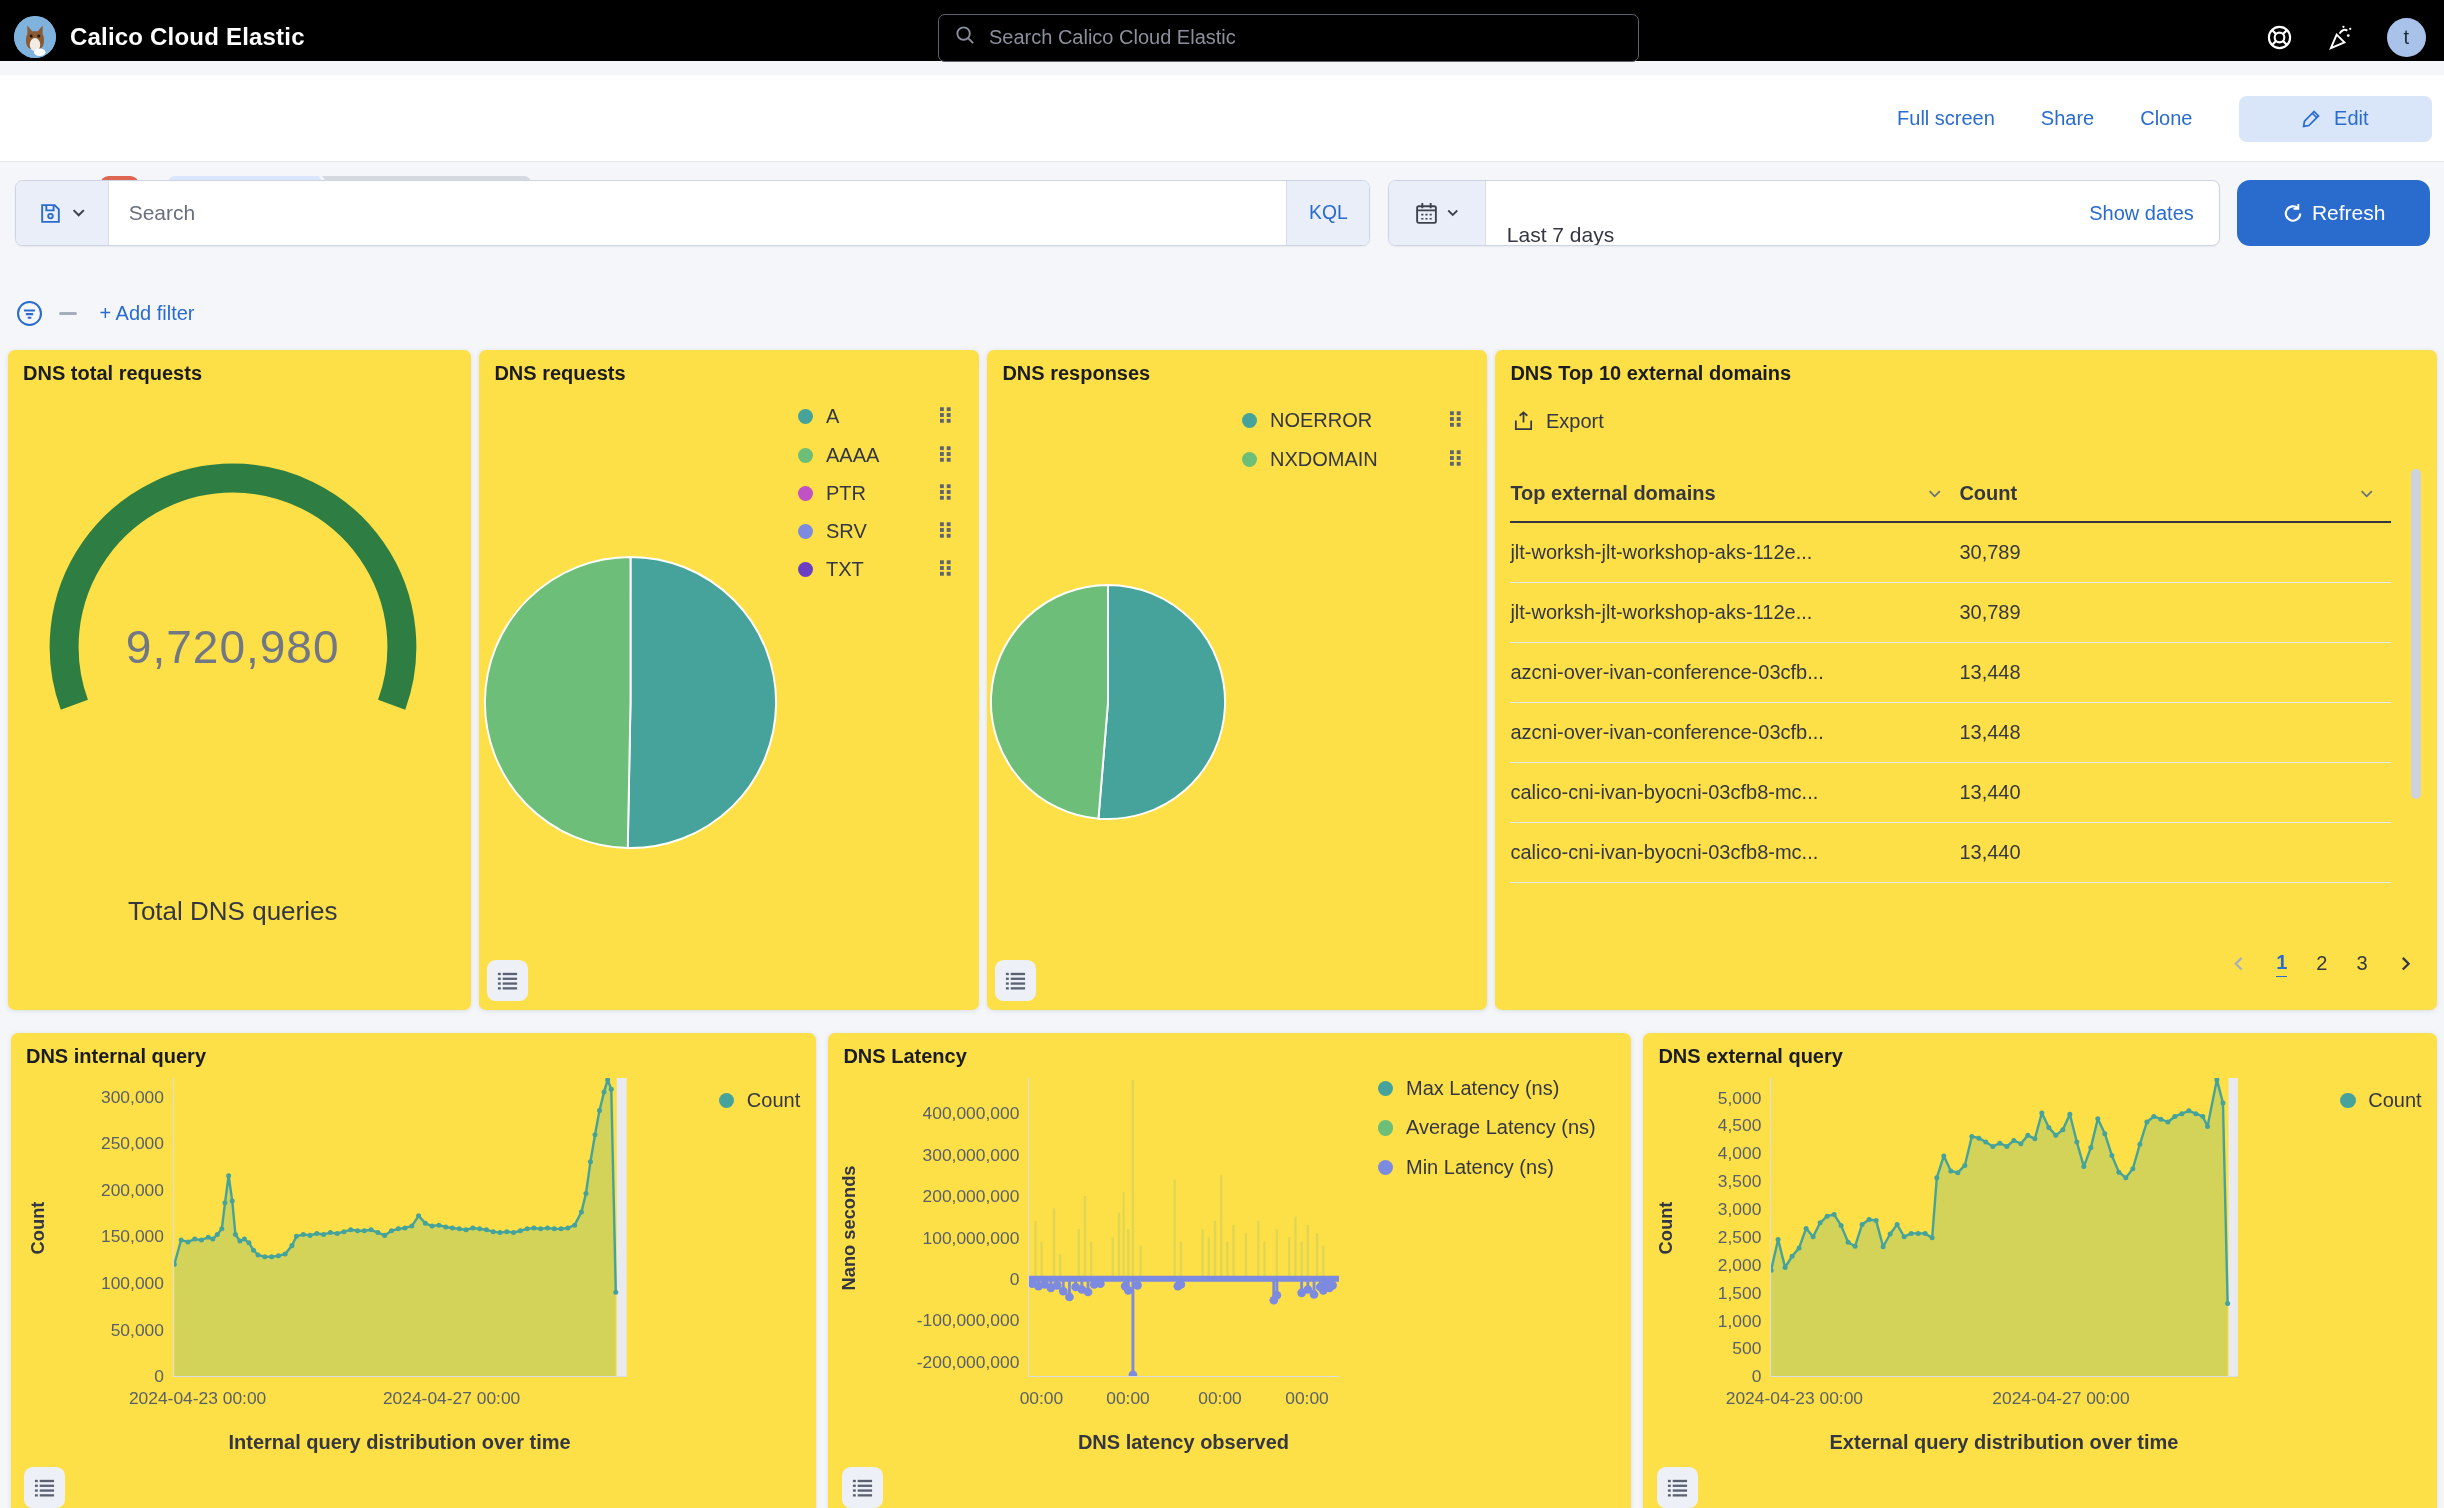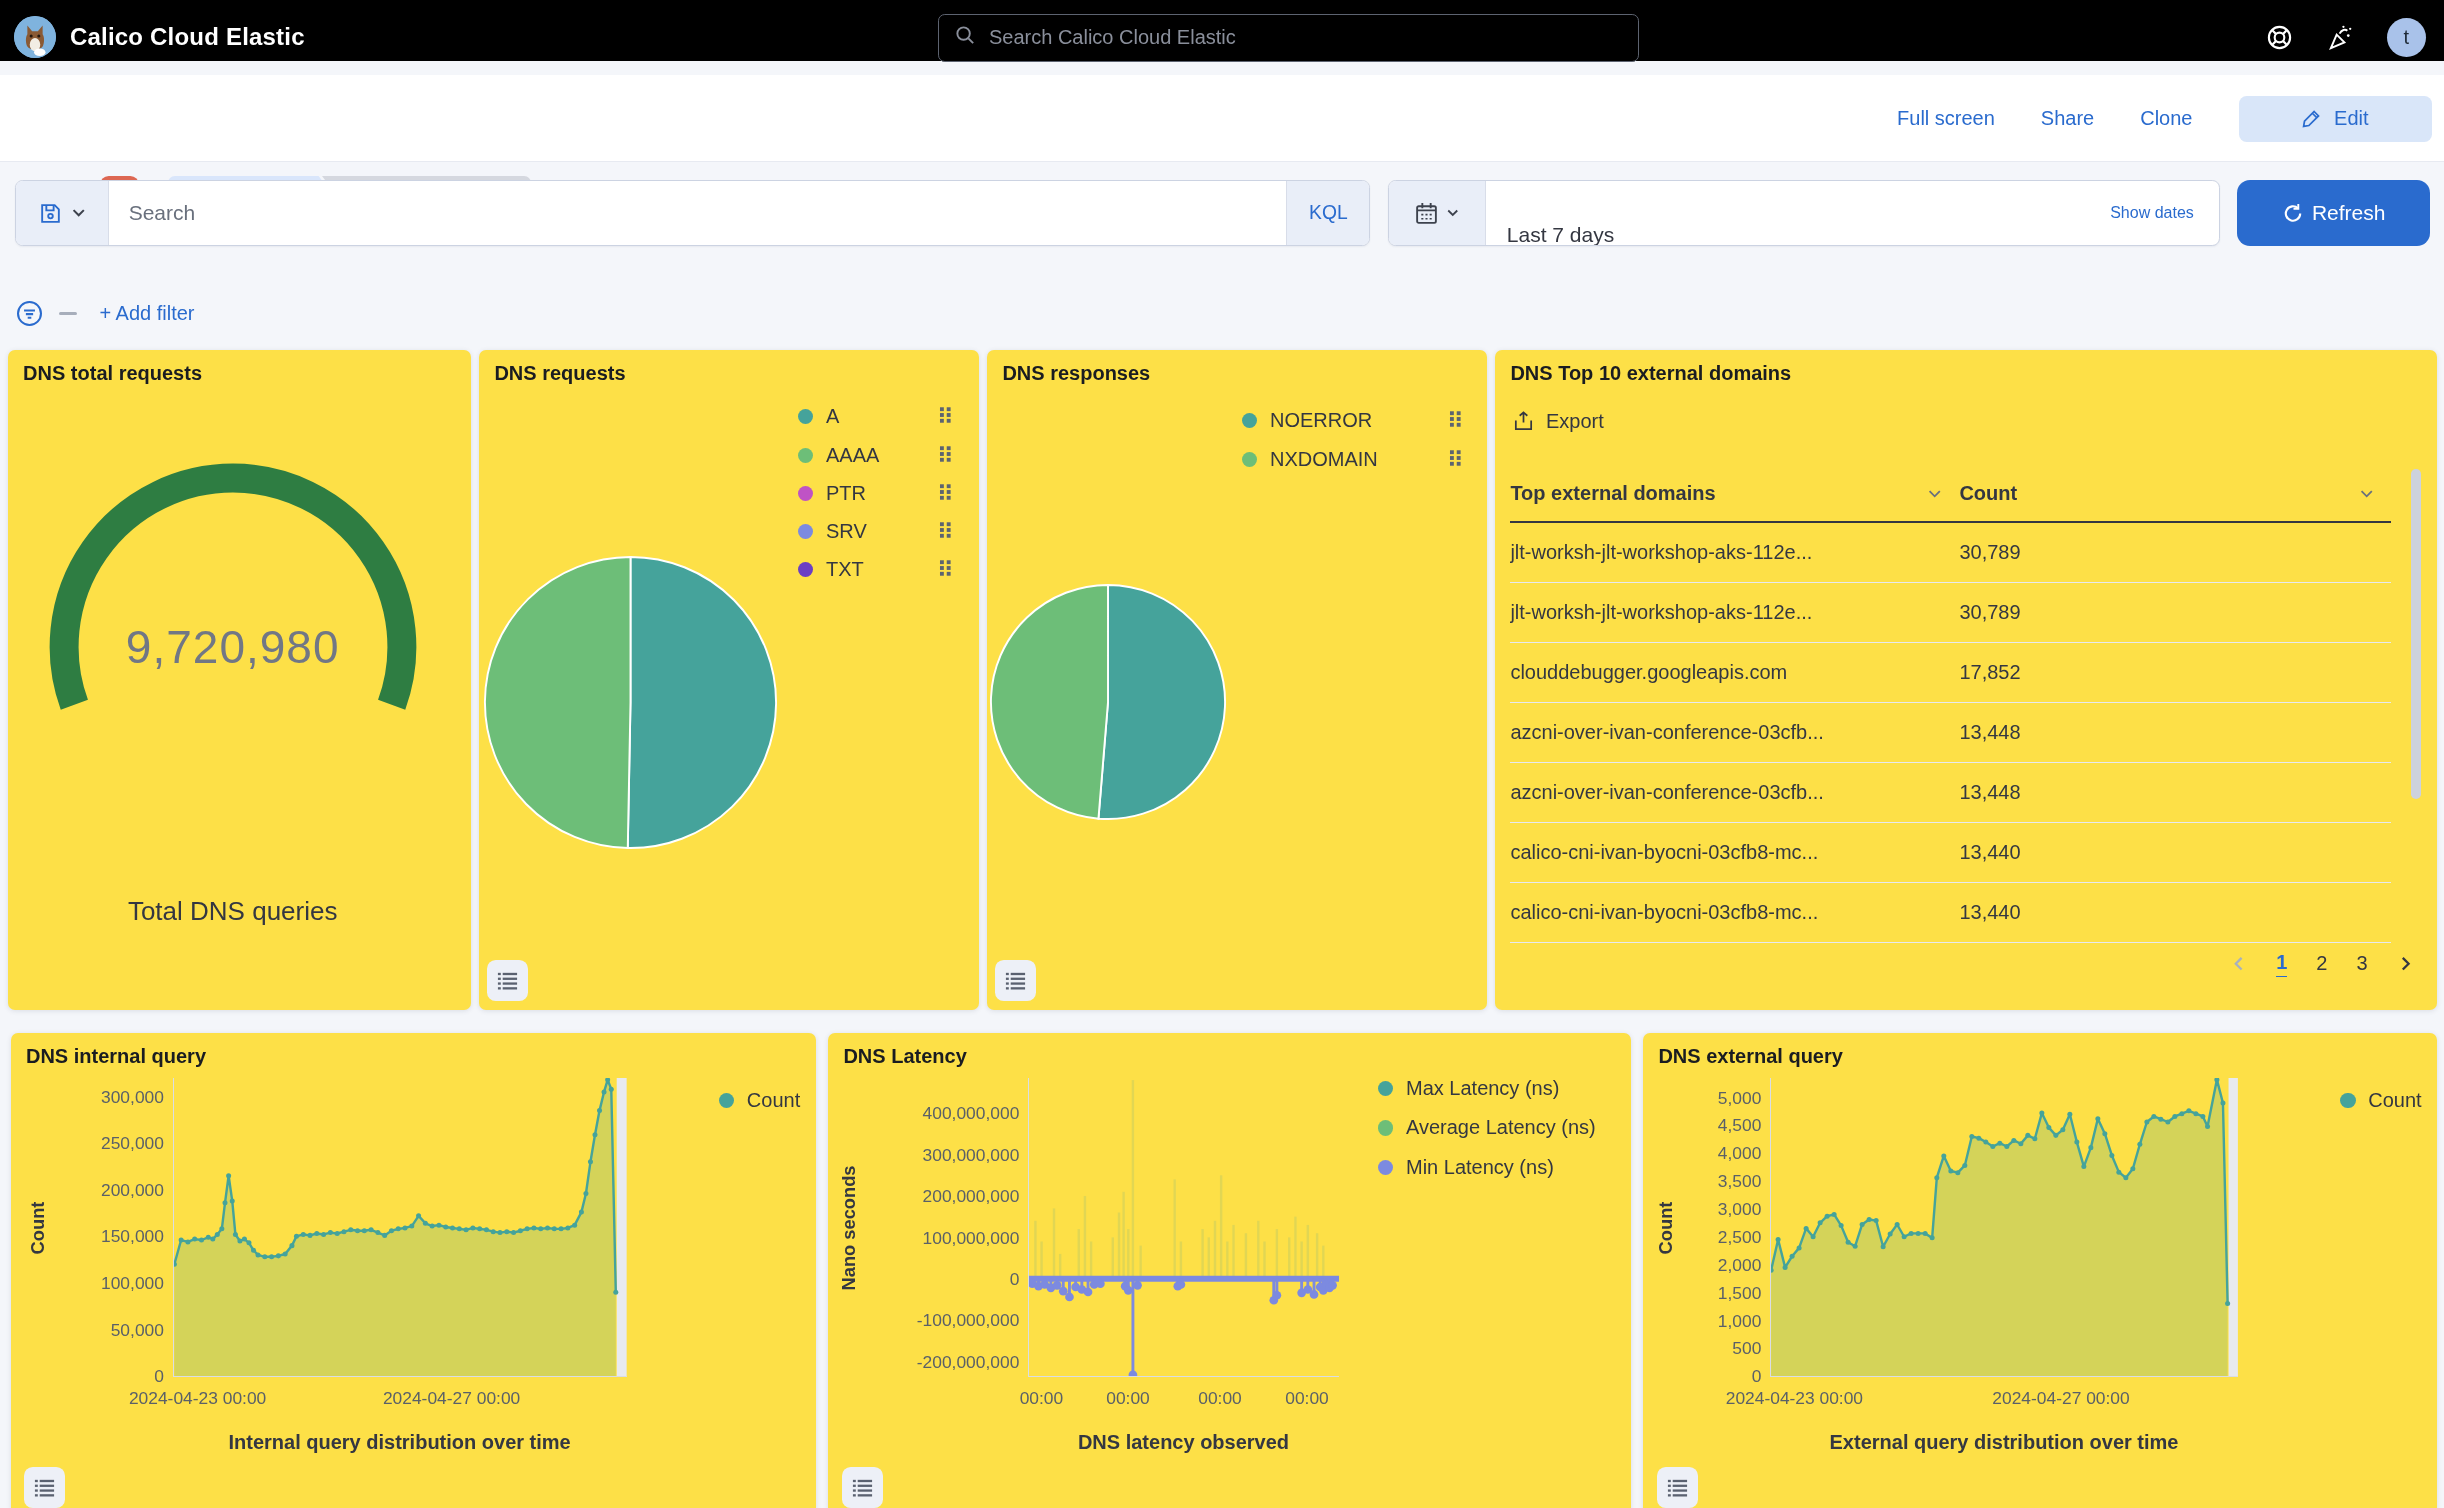--- a/index.html
+++ b/index.html
@@ -33,21 +33,21 @@
   .querybar { position:absolute; left:15.4px; top:180px; width:2416px; height:66px; display:flex; gap:17.4px; }
   .search-box { flex:0 0 1355px; height:66px; background:#fff; border:1px solid #ccd3e2; border-radius:7.7px; display:flex; align-items:stretch; box-shadow:0 1px 1.9px rgba(60,70,100,.07); overflow:hidden; }
   .accessory { background:#e9eef8; display:flex; align-items:center; justify-content:center; gap:7.7px; border-right:1px solid #d8dde9; }
   .save-seg { width:93px; }
   .search-box input { flex:1; border:none; outline:none; font-size:21px; padding:0 19.3px; color:#343741; font-family:inherit; }
   .search-box input::placeholder { color:#69707d; }
   .kql-seg { width:83px; border-right:none; border-left:1px solid #d8dde9; color:#2a6bce; font-size:19.3px; font-weight:500; cursor:pointer; }
   .date-box { flex:0 0 832px; height:66px; background:#fff; border:1px solid #ccd3e2; border-radius:7.7px; display:flex; align-items:center; box-shadow:0 1px 1.9px rgba(60,70,100,.07); overflow:hidden; }
   .cal-seg { width:97px; align-self:stretch; cursor:pointer; }
   .time-range { font-size:21px; color:#343741; padding-left:21px; flex:1; cursor:pointer;margin-top:43px; }
-  .show-dates { font-size:16px; color:#2a6bce; padding-right:25px; cursor:pointer; }
+  .show-dates { font-size:20px; color:#2a6bce; padding-right:25px; cursor:pointer; }
   .refresh-btn { flex:0 0 193px; height:66px; background:#2a6bce; border:none; border-radius:13px; color:#fff; font-size:21px; display:flex; align-items:center; justify-content:center; gap:7px; cursor:pointer; font-family:inherit; }
 
   
   .filterbar { position:absolute; left:15.4px; top:272px; height:35px; display:flex; align-items:center; gap:15px;margin-top:24px; }
   .filter-dash { width:17.4px; height:2.9px; background:#a7aebb; border-radius:1.9px; margin-right:7.7px; }
   .add-filter { color:#2a6bce; font-size:20px; cursor:pointer; }
 
   
   .panel { position:absolute; background:#fde047; border-radius:7px; box-shadow:0 1px 5.8px rgba(55,65,95,.13); }
   .panel-title { position:absolute; left:15.4px; top:11.6px; font-size:20px; font-weight:bold; color:#1a1c21; }
@@ -405,24 +405,20 @@
           <tr>
             <td>jlt-worksh-jlt-workshop-aks-112e...</td>
             <td>30,789</td>
           </tr>
 
           <tr>
             <td>jlt-worksh-jlt-workshop-aks-112e...</td>
             <td>30,789</td>
           </tr>
 
-          <tr>
-            <td>clouddebugger.googleapis.com</td>
-            <td>17,852</td>
-          </tr>
 
           <tr>
             <td>azcni-over-ivan-conference-03cfb...</td>
             <td>13,448</td>
           </tr>
 
           <tr>
             <td>azcni-over-ivan-conference-03cfb...</td>
             <td>13,448</td>
           </tr>

